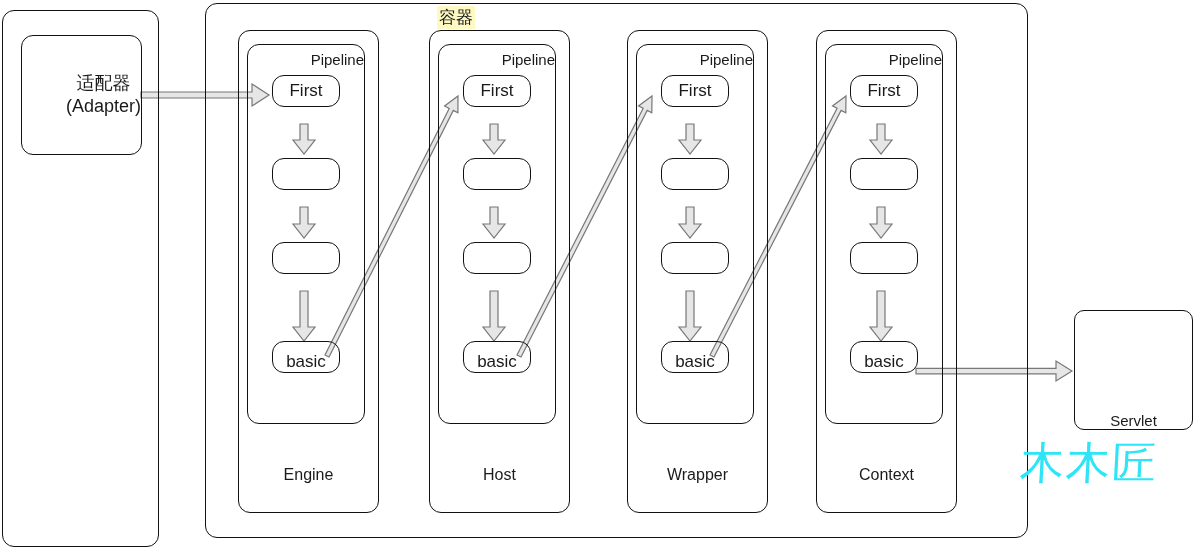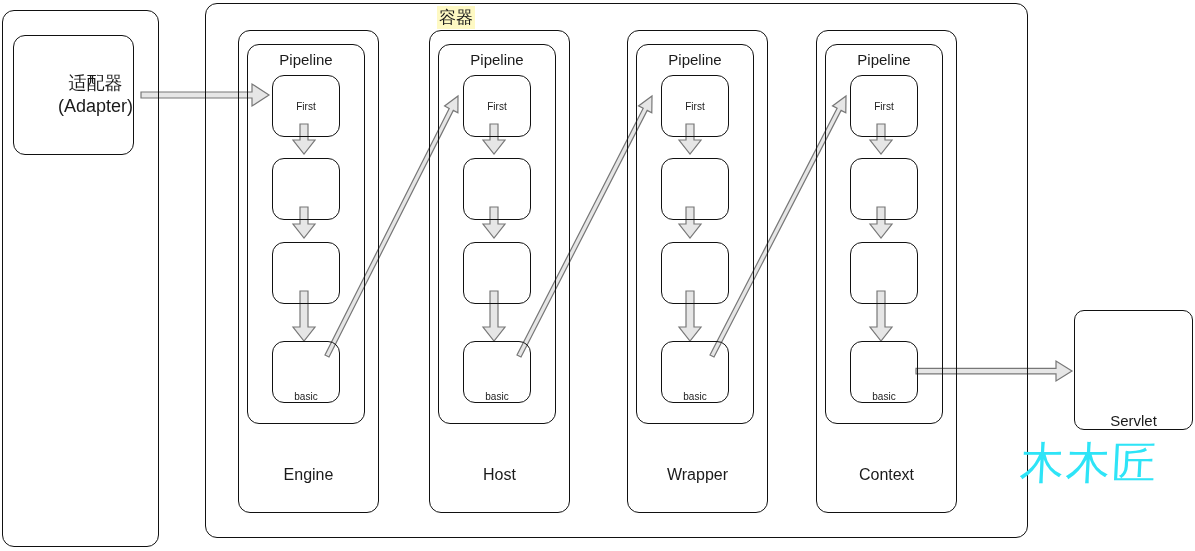--- a/index.html
+++ b/index.html
@@ -5,33 +5,33 @@
   html,body{margin:0;padding:0;background:#fff;}
   #stage{
     position:relative;width:1195px;height:551px;background:#fff;overflow:hidden;
     font-family:"Liberation Sans", sans-serif;color:#1a1a1a;
   }
   .box{position:absolute;border:1.5px solid #111;background:transparent;box-sizing:border-box;}
   .r12{border-radius:12px;}
   .r10{border-radius:10px;}
   
   .left-outer{left:2px;top:10px;width:157px;height:537px;}
-  .adapter{left:13px;top:35px;width:121px;height:120px;display:flex;flex-direction:column;
+  .adapter{left:21px;top:35px;width:121px;height:120px;display:flex;flex-direction:column;
            align-items:center;justify-content:center;text-align:center;font-size:18px;line-height:1.3;padding-left:44px;}
   
   .big-container{left:205px;top:3px;width:823px;height:535px;}
   .container-label{position:absolute;left:437px;top:6px;font-size:17px;background:#fef9c3;padding:0 2px;}
   
   .column{position:absolute;top:30px;width:141px;height:483px;border:1.5px solid #111;
           border-radius:12px;box-sizing:border-box;}
   .pipeline{position:absolute;left:8px;top:13px;width:118px;height:380px;border:1.5px solid #111;
             border-radius:12px;box-sizing:border-box;}
-  .pipeline-label{position:absolute;top:6px;left:0;width:100%;text-align:center;font-size:15px;}
-  .valve{position:absolute;left:24px;width:68px;height:62px;border:1.5px solid #111;border-radius:12px;
-         box-sizing:border-box;display:flex;align-items:center;justify-content:center;font-size:10px;}
+  .pipeline-label{position:absolute;top:6px;left:0;width:100%;text-align:right;font-size:15px;}
+  .valve{position:absolute;left:24px;width:68px;height:32px;border:1.5px solid #111;border-radius:12px;
+         box-sizing:border-box;display:flex;align-items:center;justify-content:center;font-size:17px;}
   .valve.first{top:30px;}
   .valve.v2{top:113px;}
   .valve.v3{top:197px;}
   .valve.basic{top:296px;align-items:flex-end;}
   .column-label{position:absolute;top:435px;left:0;width:100%;text-align:center;font-size:16px;}
   
   .servlet{left:1074px;top:310px;width:119px;height:120px;display:flex;align-items:flex-end;
            justify-content:center;font-size:15px;}
   
   .watermark{position:absolute;left:1020px;top:434px;font-size:44px;letter-spacing:2px;

